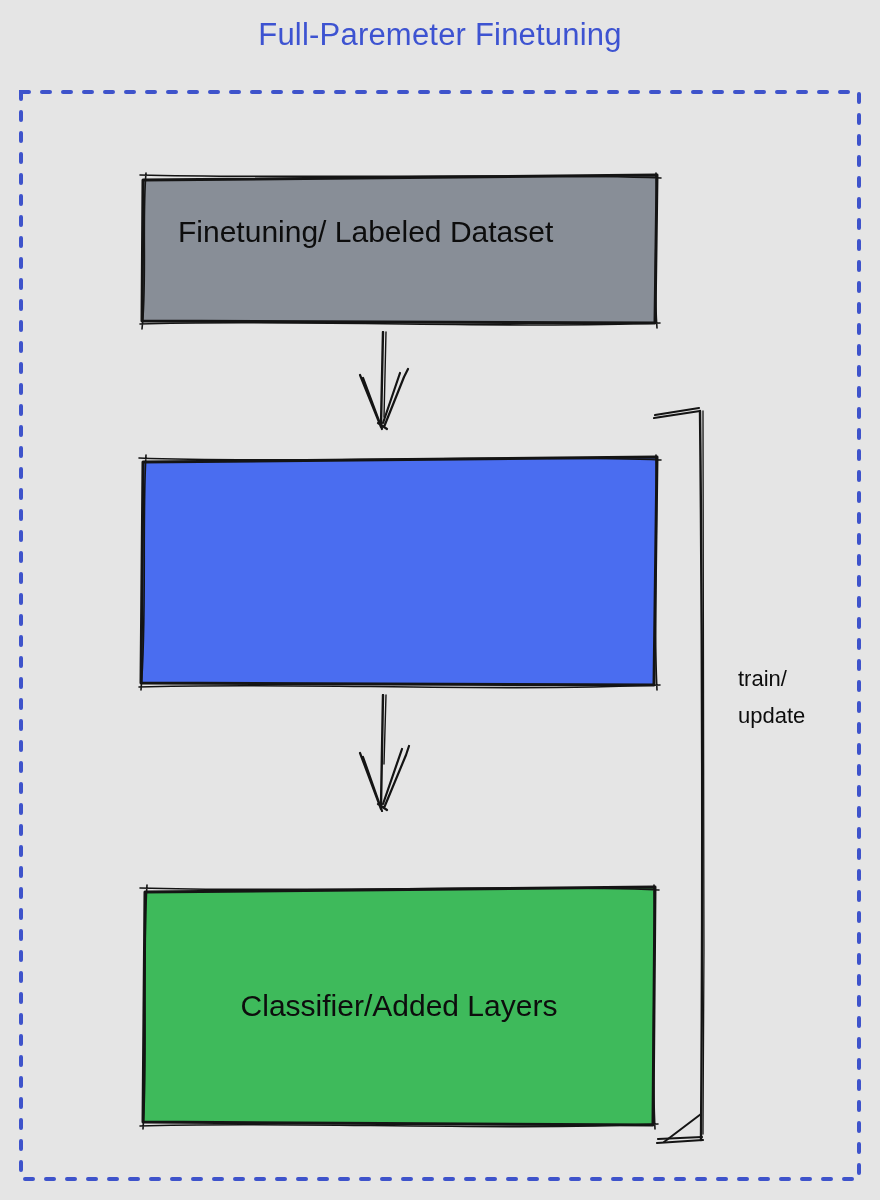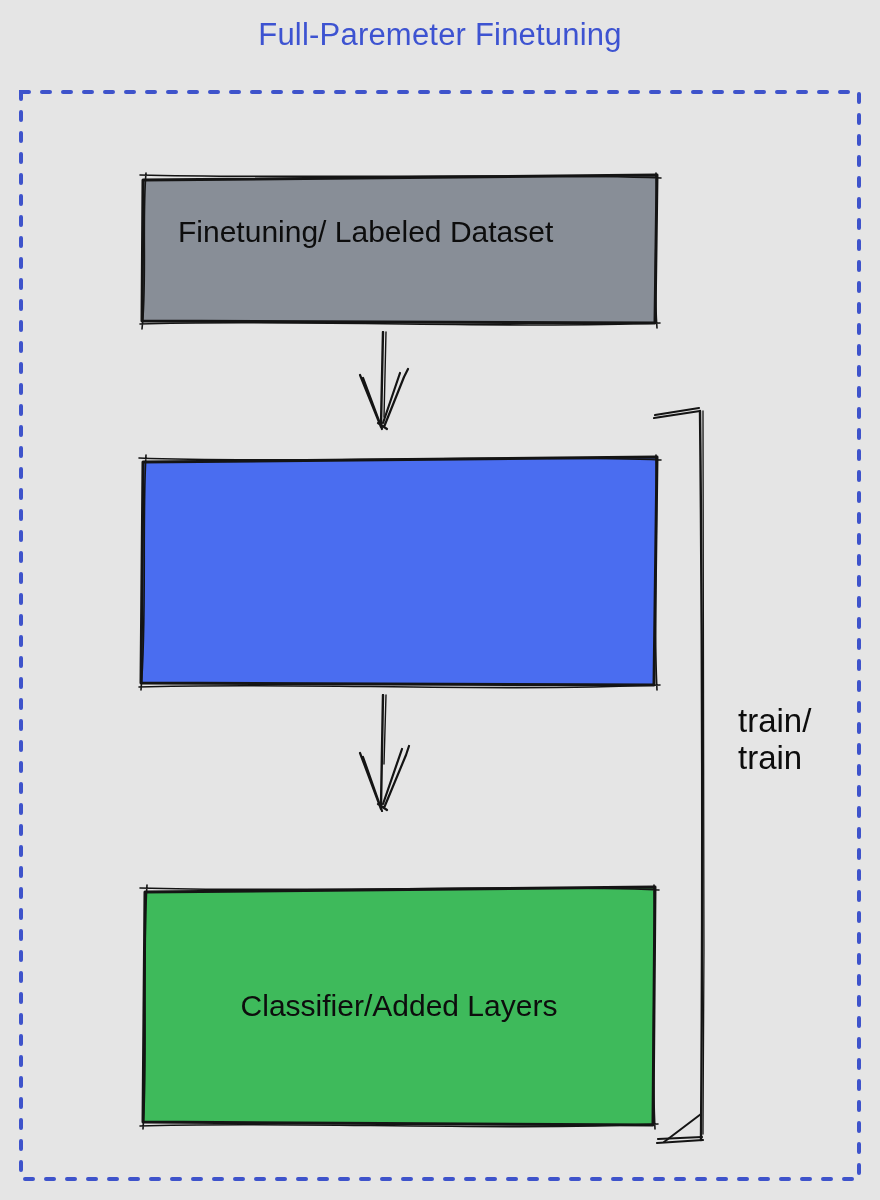--- a/index.html
+++ b/index.html
@@ -27,22 +27,22 @@
   .label-center{left:0;right:0;text-align:center;}
   .box-pretrained .label-center{top:100px;}
   .box-classifier .label-center{top:105px;}
   .box-dataset{left:138px;top:171px;width:524px;height:159px;}
   .box-pretrained{left:137px;top:452px;width:525px;height:240px;}
   .box-classifier{left:138px;top:883px;width:522px;height:248px;}
   .arrow-1{position:absolute;left:352px;top:331px;}
   .arrow-2{position:absolute;left:350px;top:694px;}
   .bracket-svg{position:absolute;left:648px;top:402px;}
   .bracket-label{
-    position:absolute;left:738px;top:702px;
-    font-size:33px;color:#0d0d0d;line-height:37px;
+    position:absolute;left:738px;top:660px;
+    font-size:22px;color:#0d0d0d;line-height:37px;
   }
   svg path{vector-effect:non-scaling-stroke;}
 </style>
 </head>
 <body>
 
 <div class="canvas">
 
   <div class="title" style="color: rgb(61, 83, 209);">Full-Paremeter Finetuning</div>
 
@@ -94,16 +94,16 @@
       <path d="M6,16 L52,9 M7,13 L51,6" stroke-width="2.2"></path>
       <path d="M52,9 C54,200 55,480 53,738" stroke-width="2.4"></path>
       <path d="M55,9 C56,200 57,480 55,732" stroke-width="1.3"></path>
       <path d="M53,712 L16,740" stroke-width="2"></path>
       <path d="M55,738 L9,741 M54,735 L10,737" stroke-width="2.2"></path>
     </g>
   </svg>
 
   <div class="bracket-label">
     <div>train/</div>
-    <div>train</div>
+    <div>update</div>
   </div>
 
 </div>
 
 </body></html>

